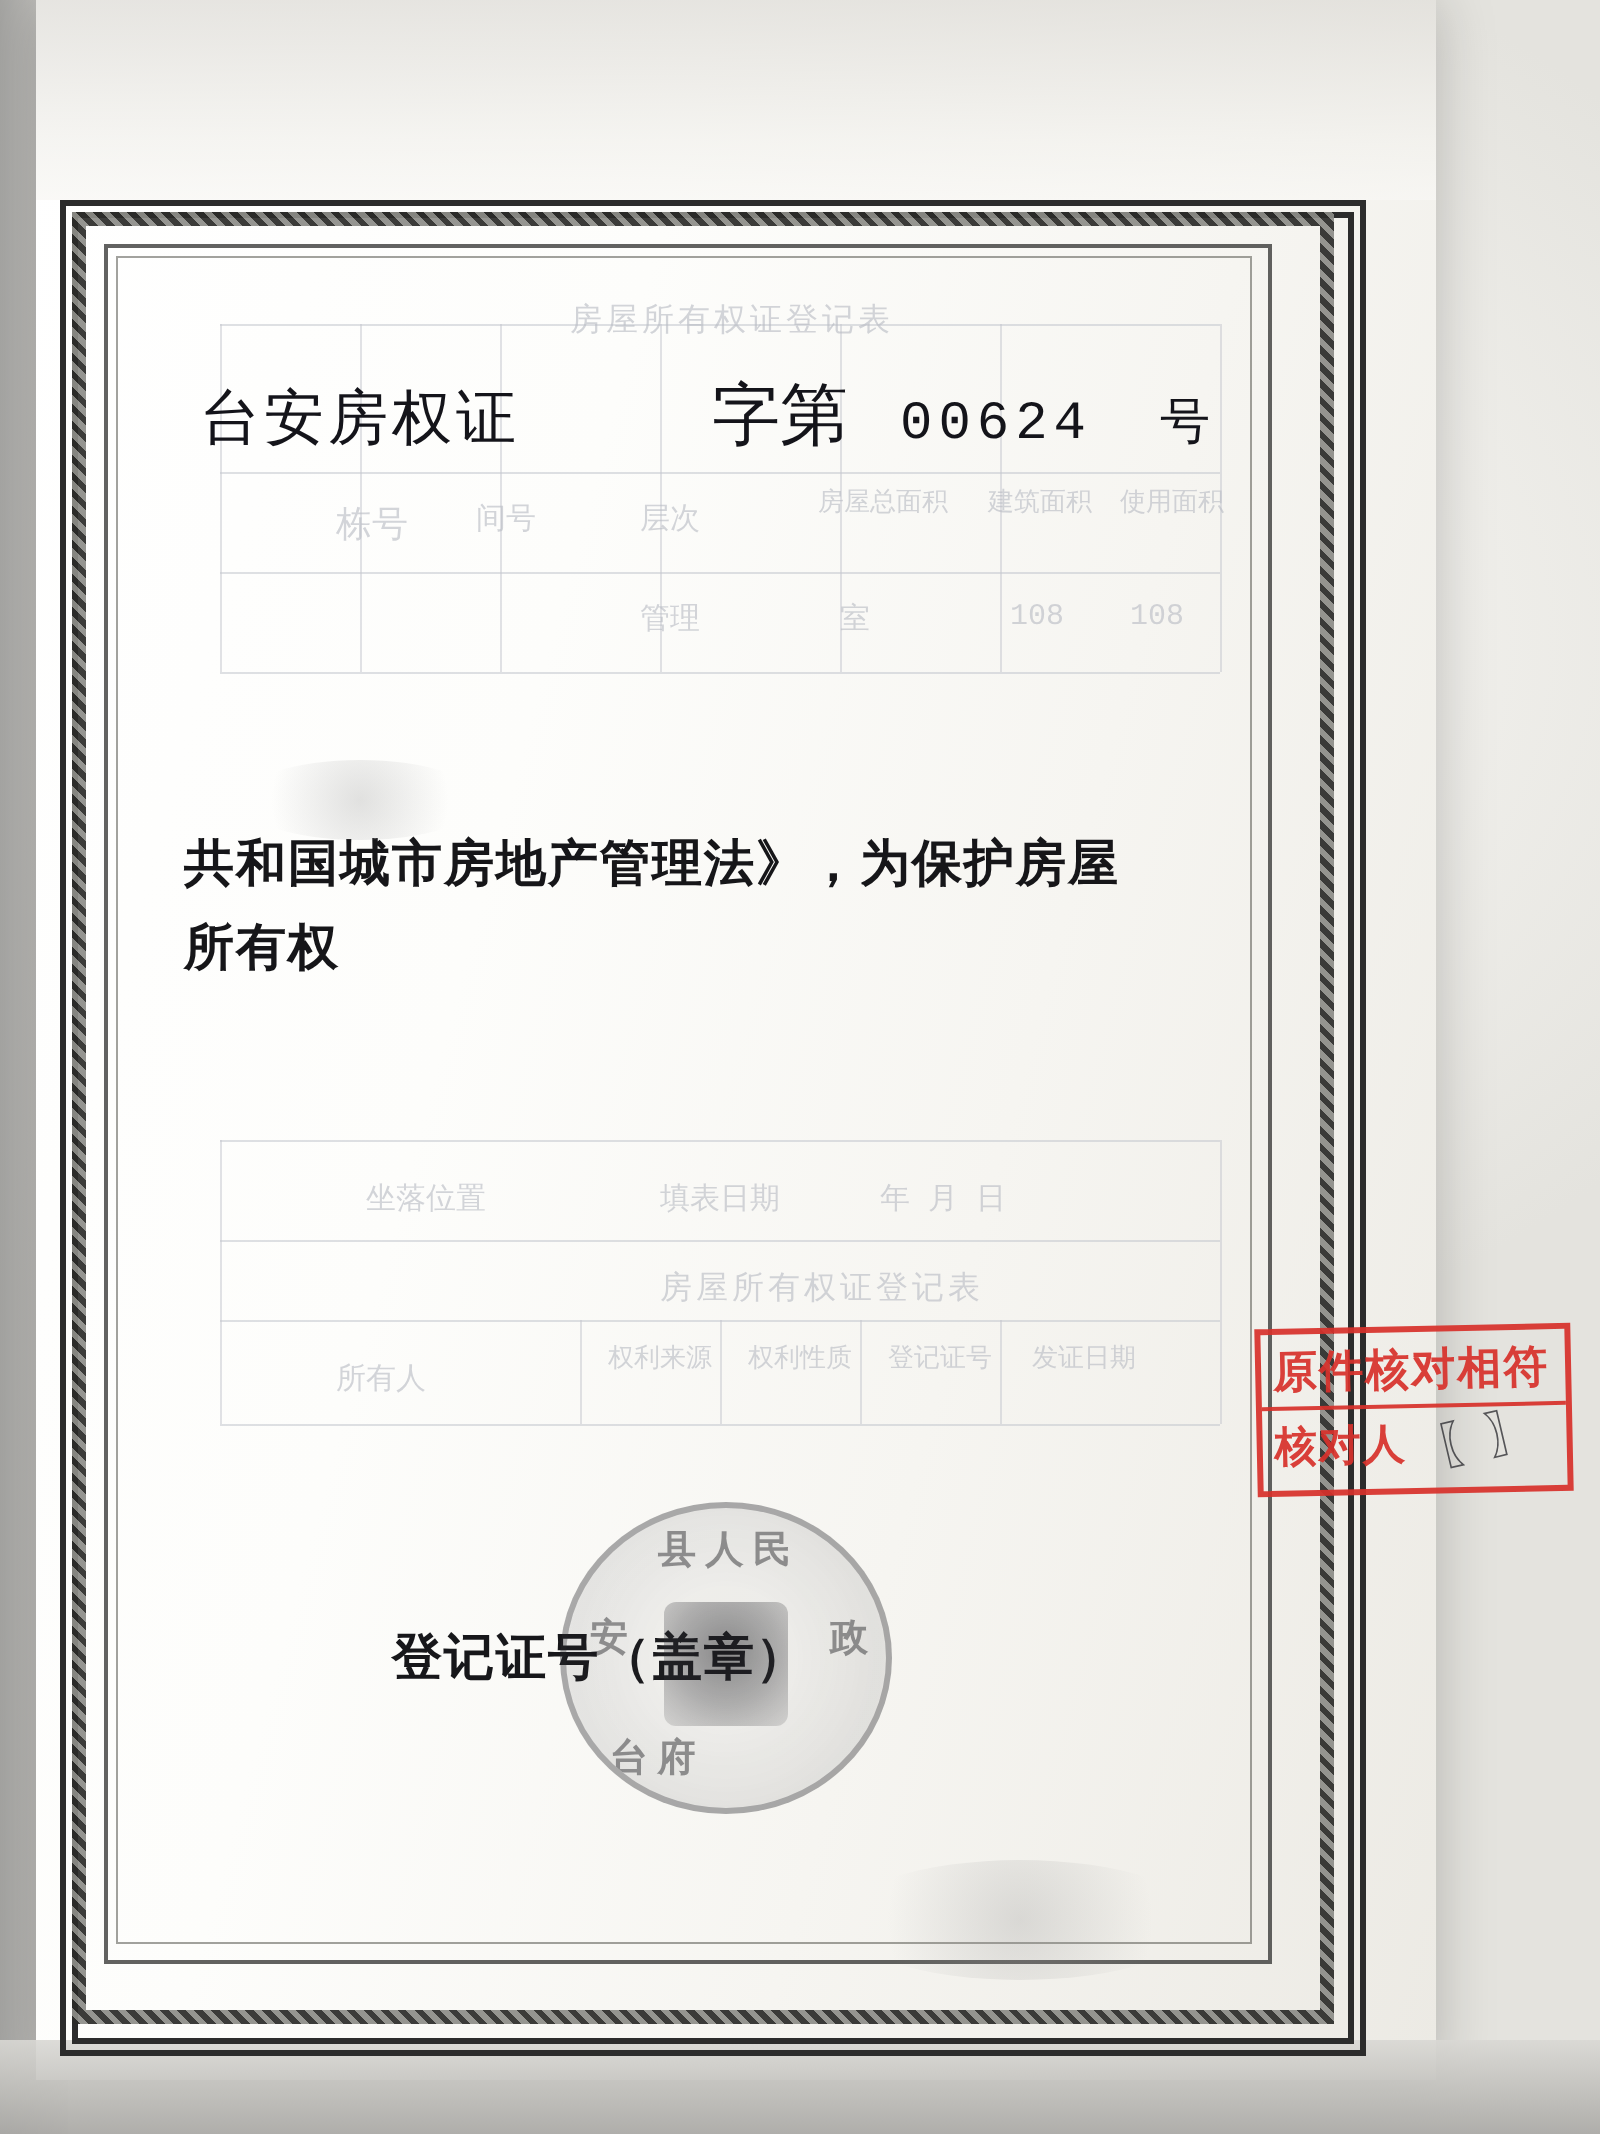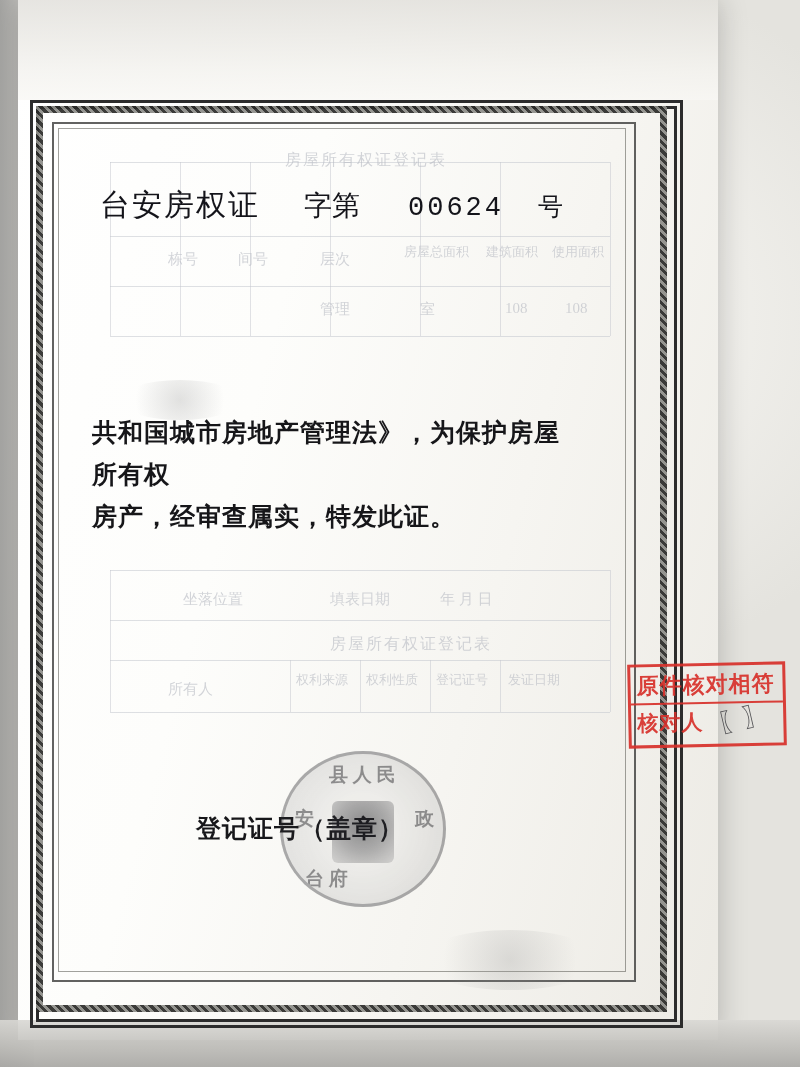--- a/index.html
+++ b/index.html
@@ -57,44 +57,44 @@
     opacity:.8;
   }
   .frame-inner2{
     position:absolute;left:58px;top:128px;width:566px;height:842px;
     border:1px solid #55554f;
     opacity:.55;
   }
   
   .ghost{
     position:absolute;color:#b9bcc4;opacity:.62;
-    font-family:Liberation Serif, serif;
-    white-space:nowrap;pointer-events:none;
+    font-family:Liberation Mono, monospace;
+    white-space:nowrap;pointer-events:none;text-align:right;
   }
   .ghost-line{
     position:absolute;background:#c3c6cd;opacity:.55;height:1px;
   }
   .ghost-vline{
     position:absolute;background:#c3c6cd;opacity:.5;width:1px;
   }
   
   .title-row{
     position:absolute;left:100px;top:185px;width:530px;
     display:flex;align-items:baseline;
     color:#14141a;
   }
   .title-main{
     font-size:30px;letter-spacing:2px;font-weight:400;
     font-family:"Liberation Serif",serif;
   }
   .title-zi{
-    font-size:28px;margin-left:44px;font-family:"Liberation Serif",serif;
+    font-size:34px;margin-left:96px;font-family:"Liberation Serif",serif;
   }
   .title-num{
-    font-size:27px;margin-left:48px;letter-spacing:3px;
+    font-size:27px;margin-left:26px;letter-spacing:3px;
     font-family:"Liberation Mono",monospace;
   }
   .title-hao{
     font-size:25px;margin-left:34px;font-family:"Liberation Serif",serif;
   }
   .body-text{
     position:absolute;left:92px;top:412px;width:490px;
     font-family:"Liberation Serif",serif;
     font-size:25px;line-height:42px;color:#161619;
     letter-spacing:1px;
@@ -178,21 +178,21 @@
     <div class="ghost-vline" style="left:110px;top:162px;height:174px;"></div>
     <div class="ghost-vline" style="left:180px;top:162px;height:174px;"></div>
     <div class="ghost-vline" style="left:250px;top:162px;height:174px;"></div>
     <div class="ghost-vline" style="left:330px;top:162px;height:174px;"></div>
     <div class="ghost-vline" style="left:420px;top:162px;height:174px;"></div>
     <div class="ghost-vline" style="left:500px;top:162px;height:174px;"></div>
     <div class="ghost-vline" style="left:610px;top:162px;height:174px;"></div>
 
     <div class="ghost" style="left:285px;top:150px;font-size:16px;letter-spacing:2px;">房屋所有权证登记表</div>
 
-    <div class="ghost" style="left:168px;top:250px;font-size:15px;">栋号</div>
+    <div class="ghost" style="left:168px;top:250px;font-size:18px;">栋号</div>
     <div class="ghost" style="left:238px;top:250px;font-size:15px;">间号</div>
     <div class="ghost" style="left:320px;top:250px;font-size:15px;">层次</div>
     <div class="ghost" style="left:404px;top:244px;font-size:13px;width:70px;white-space:normal;line-height:15px;">房屋总面积</div>
     <div class="ghost" style="left:486px;top:244px;font-size:13px;width:60px;white-space:normal;line-height:15px;">建筑面积</div>
     <div class="ghost" style="left:552px;top:244px;font-size:13px;width:60px;white-space:normal;line-height:15px;">使用面积</div>
 
     <div class="ghost" style="left:320px;top:300px;font-size:15px;">管理</div>
     <div class="ghost" style="left:420px;top:300px;font-size:15px;">室</div>
     <div class="ghost" style="left:505px;top:300px;font-size:15px;">108</div>
     <div class="ghost" style="left:565px;top:300px;font-size:15px;">108</div>
@@ -222,21 +222,20 @@
 
   <div class="title-row">
     <span class="title-main">台安房权证</span>
     <span class="title-zi">字第</span>
     <span class="title-num">00624</span>
     <span class="title-hao">号</span>
   </div>
 
   <div class="body-text">
     <div>共和国城市房地产管理法》，为保护房屋所有权</div>
-    <div>房产，经审查属实，特发此证。</div>
   </div>
 
   <div class="issuer">登记证号（盖章）</div>
 
   <div class="seal">
     <div class="seal-text">
       <span class="seal-ch" style="left:46px;top:8px;">县 人 民</span>
       <span class="seal-ch" style="left:12px;top:52px;">安</span>
       <span class="seal-ch" style="left:132px;top:52px;">政</span>
       <span class="seal-ch" style="left:22px;top:112px;">台            府</span>

